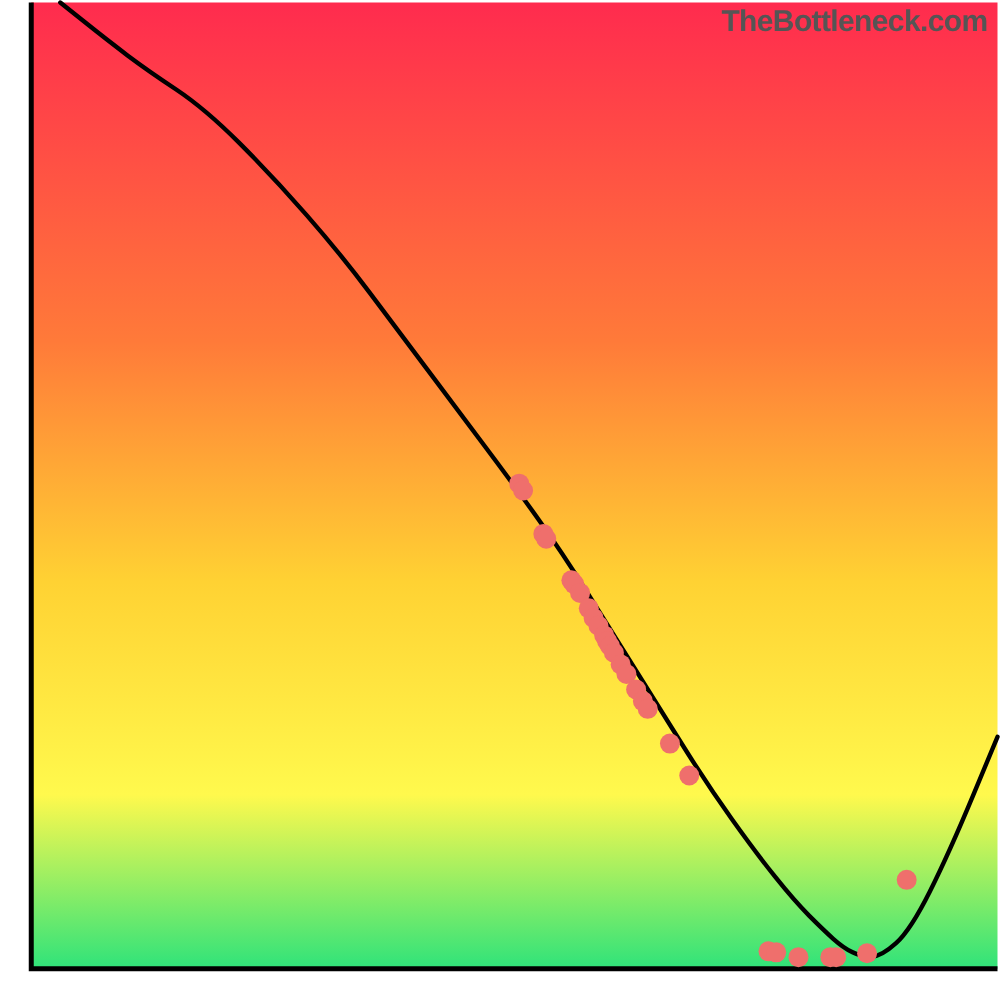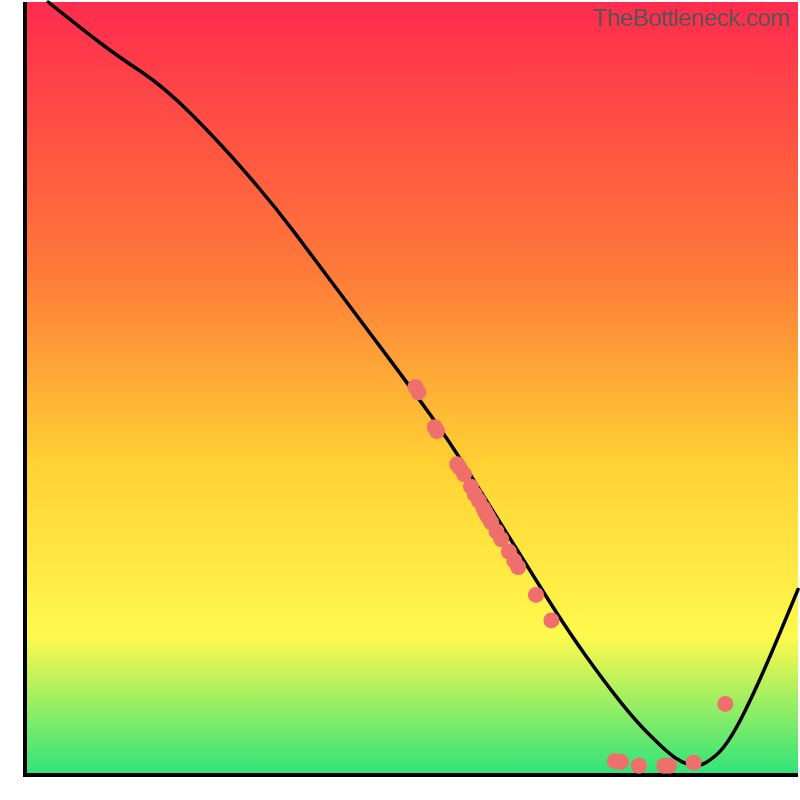--- a/index.html
+++ b/index.html
@@ -16,21 +16,21 @@
     height: 800px;
   }
   svg {
     display: block;
   }
   #watermark {
     position: absolute;
     top: 4px;
     right: 10px;
     font-size: 24px;
-    font-weight: normal;
+    font-weight: bold;
     color: #555;
     letter-spacing: -0.5px;
   }
 </style>
 </head>
 <body>
 
 <div id="chart-wrap">
   <svg id="chart-svg" width="800" height="800" viewBox="0 0 800 800">
     <defs>

